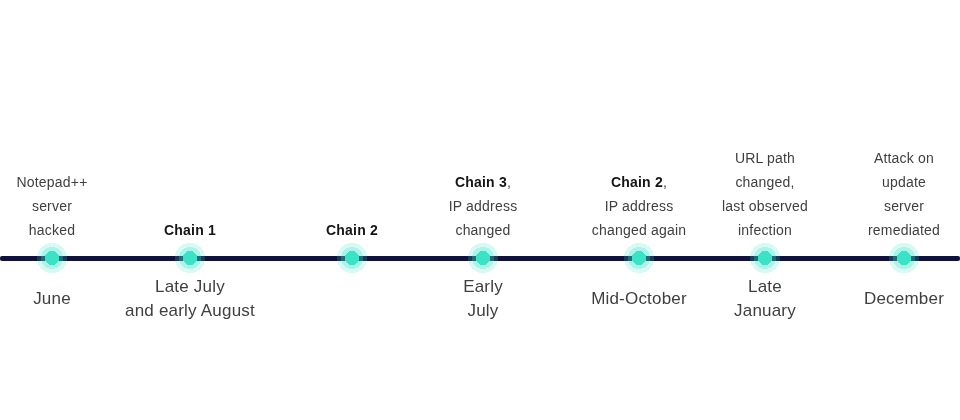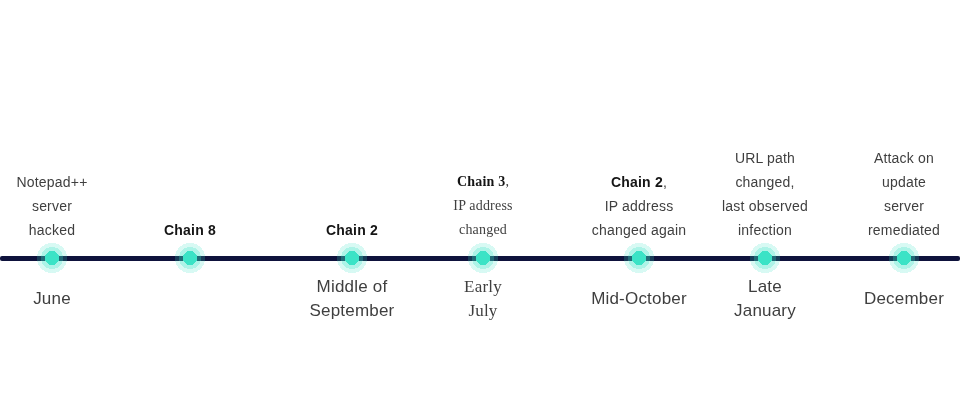--- a/index.html
+++ b/index.html
@@ -67,50 +67,50 @@
     line-height: 24px;
     letter-spacing: .2px;
     color: #3f3f3f;
     white-space: pre-line;
   }
 
   
   .e0 { left: -33px; }
   .e1 { left: 105px; }
   .e2 { left: 267px; }
-  .e3 { left: 398px; font-family: Liberation Serif, serif; }
+  .e3 { left: 398px; }
   .e4 { left: 554px; }
   .e5 { left: 680px; }
   .e6 { left: 819px; }
 </style>
 </head>
 <body>
 
 <div class="stage">
 
   <div class="timeline-line"></div>
 
   <div class="event e0">
     <div class="title"><span class="b"></span><span>Notepad++
 server
 hacked</span></div>
     <div class="dot"></div>
     <div class="date">June</div>
   </div>
 
   <div class="event e1">
-    <div class="title"><span class="b">Chain 8</span><span></span></div>
+    <div class="title"><span class="b">Chain 1</span><span></span></div>
     <div class="dot"></div>
+    <div class="date">Late July
+and early August</div>
   </div>
 
   <div class="event e2">
     <div class="title"><span class="b">Chain 2</span><span></span></div>
     <div class="dot"></div>
-    <div class="date">Middle of
-September</div>
   </div>
 
   <div class="event e3">
     <div class="title"><span class="b">Chain 3</span><span>,
 IP address
 changed</span></div>
     <div class="dot"></div>
     <div class="date">Early
 July</div>
   </div>

